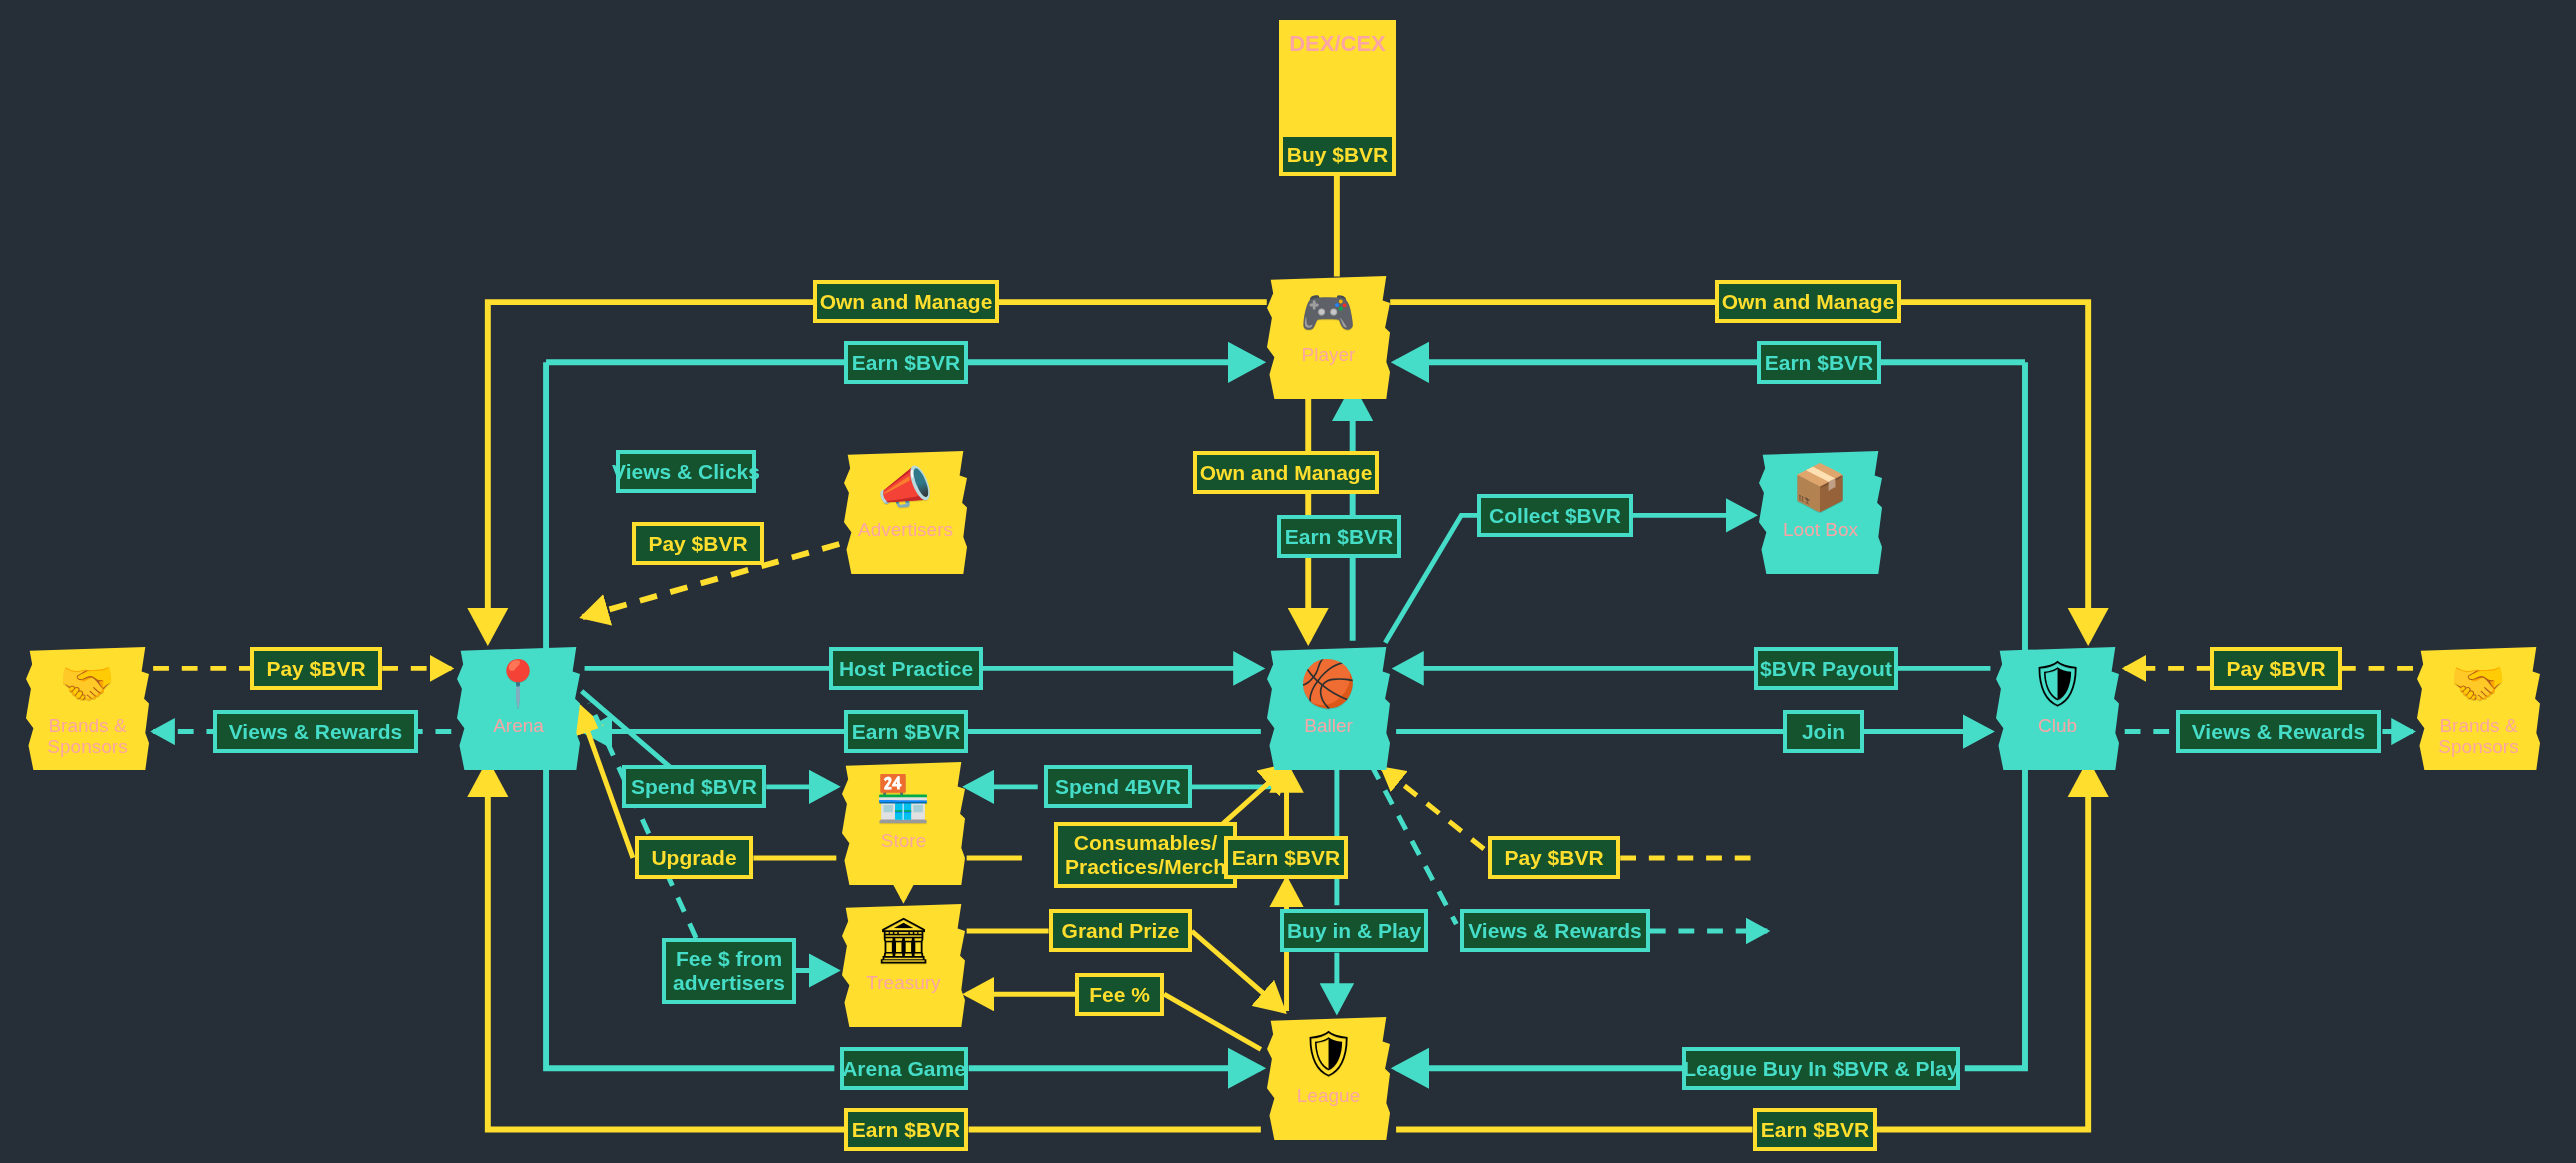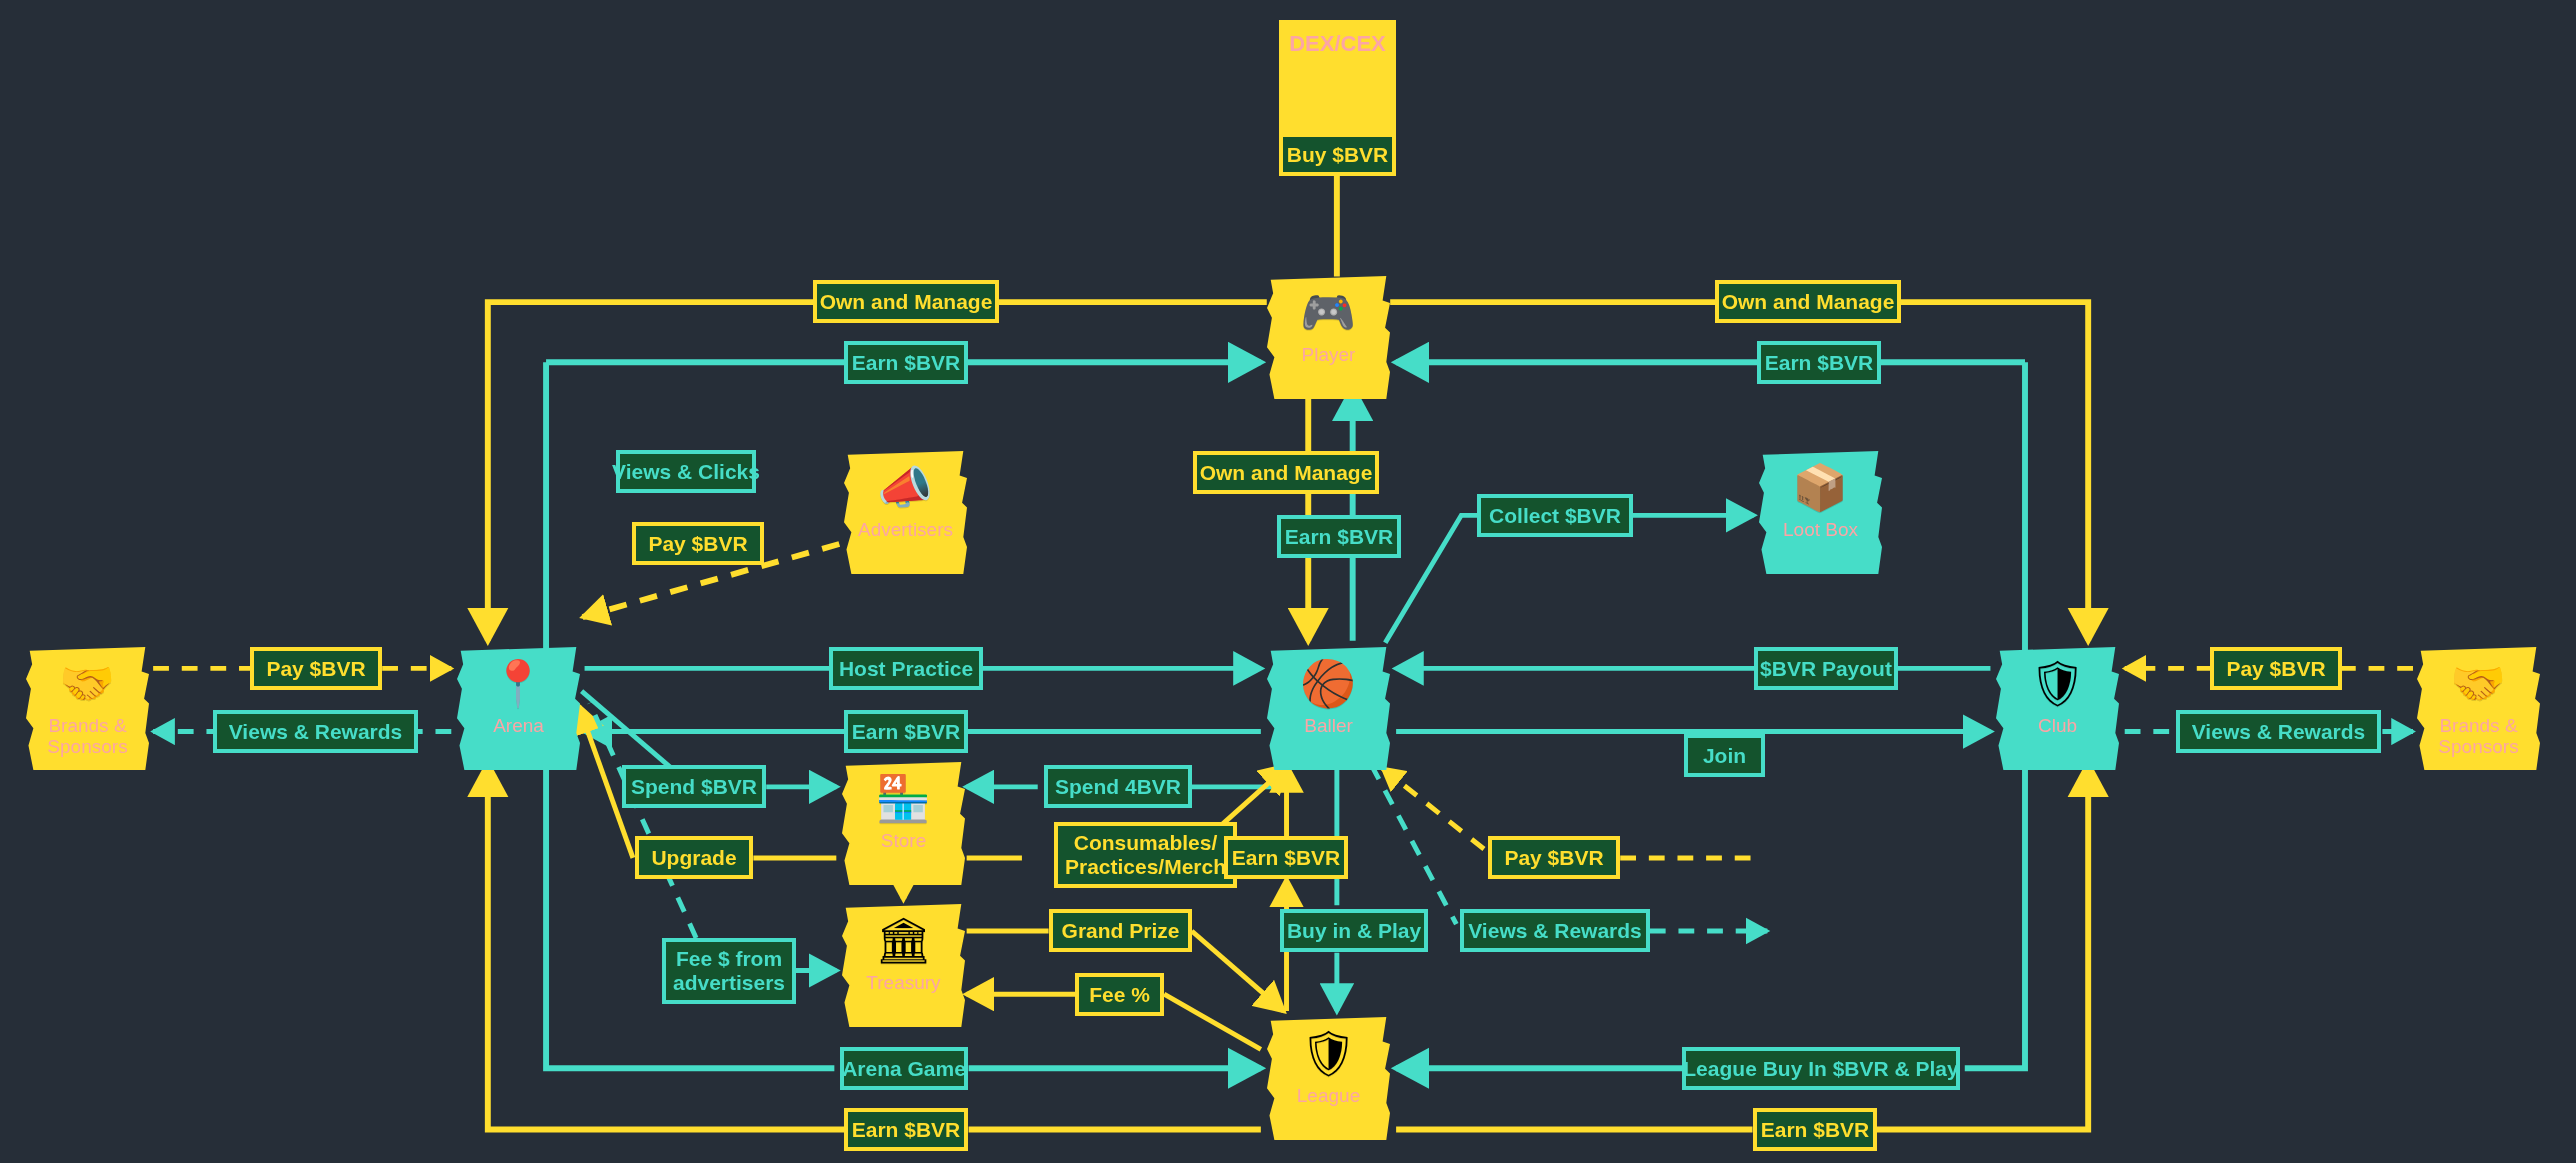--- a/index.html
+++ b/index.html
@@ -234,21 +234,21 @@
       <div class="lbl" style="left: 616px; top: 450px; width: 140px; height: 43px;">Views &amp; Clicks</div>
       <div class="lbl y" style="left: 632px; top: 522px; width: 132px; height: 43px;">Pay $BVR</div>
       <div class="lbl y" style="left: 1193px; top: 451px; width: 186px; height: 43px;">Own and Manage</div>
       <div class="lbl" style="left: 1277px; top: 515px; width: 124px; height: 43px;">Earn $BVR</div>
       <div class="lbl" style="left: 1477px; top: 494px; width: 156px; height: 43px;">Collect $BVR</div>
       <div class="lbl y" style="left: 250px; top: 647px; width: 132px; height: 43px;">Pay $BVR</div>
       <div class="lbl" style="left: 213px; top: 710px; width: 205px; height: 43px;">Views &amp; Rewards</div>
       <div class="lbl" style="left: 829px; top: 647px; width: 154px; height: 43px;">Host Practice</div>
       <div class="lbl" style="left: 844px; top: 710px; width: 124px; height: 43px;">Earn $BVR</div>
       <div class="lbl" style="left: 1754px; top: 647px; width: 144px; height: 43px;">$BVR Payout</div>
-      <div class="lbl" style="left: 1684px; top: 710px; width: 81px; height: 43px; margin-top: 24px;">Join</div>
+      <div class="lbl" style="left: 1783px; top: 710px; width: 81px; height: 43px;">Join</div>
       <div class="lbl y" style="left: 2210px; top: 647px; width: 132px; height: 43px;">Pay $BVR</div>
       <div class="lbl" style="left: 2176px; top: 710px; width: 205px; height: 43px;">Views &amp; Rewards</div>
       <div class="lbl" style="left: 622px; top: 765px; width: 144px; height: 43px;">Spend $BVR</div>
       <div class="lbl" style="left: 1044px; top: 765px; width: 148px; height: 43px;">Spend 4BVR</div>
       <div class="lbl y" style="left: 635px; top: 836px; width: 118px; height: 43px;">Upgrade</div>
       <div class="lbl y two" style="left: 1022px; top: 822px; width: 183px; height: 66px;">Consumables/
 Practices/Merch</div>
       <div class="lbl y" style="left: 1224px; top: 836px; width: 124px; height: 43px;">Earn $BVR</div>
       <div class="lbl y" style="left: 1488px; top: 836px; width: 132px; height: 43px;">Pay $BVR</div>
       <div class="lbl two" style="left: 630px; top: 938px; width: 134px; height: 66px;">Fee $ from

